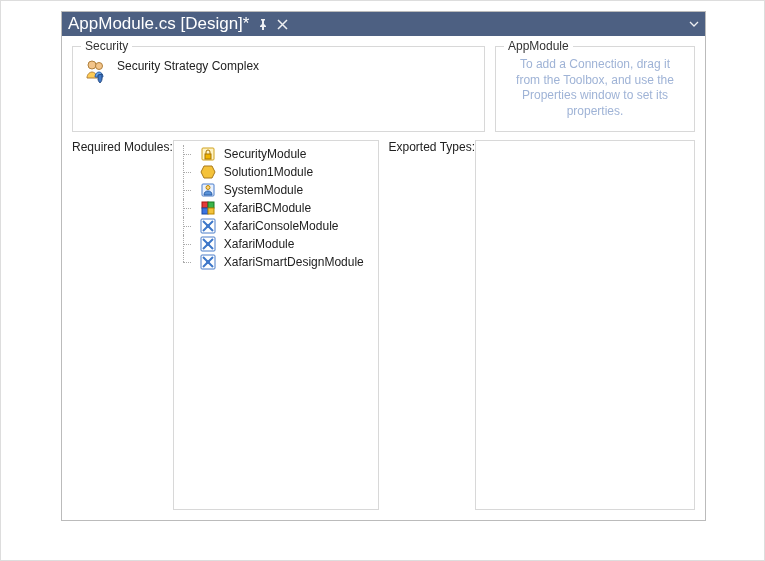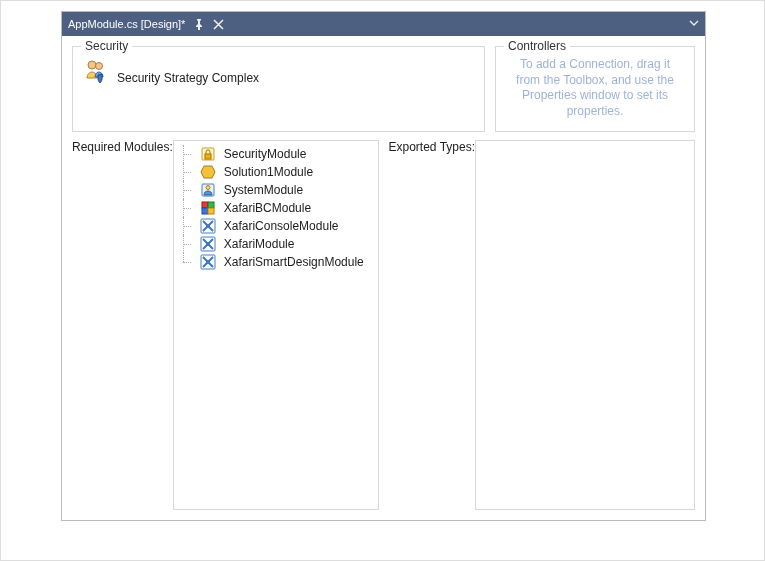--- a/index.html
+++ b/index.html
@@ -25,21 +25,21 @@
     flex-direction: column;
     background: #fff;
   }
   .titlebar {
     background: #4d6082;
     color: #fff;
     height: 24px;
     display: flex;
     align-items: center;
     padding: 0 6px;
-    font-size: 11px;
+    font-size: 17px;
   }
   .titlebar .title { flex: 0 0 auto; }
   .titlebar .pin, .titlebar .close {
     margin-left: 8px;
     opacity: 0.9;
     display: inline-flex;
     align-items: center;
     cursor: default;
   }
   .titlebar .spacer { flex: 1; }
@@ -84,21 +84,21 @@
     top: -8px;
     left: 8px;
     background: #fff;
     padding: 0 4px;
     color: #333;
   }
   .security-group { flex: 1; height: 86px; }
   .connection-group { width: 200px; height: 86px; }
   .security-body {
     display: flex;
-    align-items: flex-end;
+    align-items: flex-start;
     gap: 8px;
     padding-top: 4px;
   }
   .conn-text {
     color: #9fb3d6;
     text-align: center;
     font-size: 12px;
     line-height: 1.3;
     padding: 2px 2px;
   }
@@ -209,21 +209,21 @@
               <path d="M4 19c0-4 3-6 5-6s5 2 5 6z" fill="#ffcc55" stroke="#b0803c"></path>
               <circle cx="16" cy="7" r="3.5" fill="#f2c48a" stroke="#b0803c"></circle>
               <path d="M12 18c0-3 2-5 4-5s4 2 4 5z" fill="#6aa5e8" stroke="#2b5fa8"></path>
               <path d="M15 16l4-1v5c0 2-2 4-2 4s-2-2-2-4z" fill="#3f78c9" stroke="#24477a"></path>
             </svg>
           </span>
           <span>Security Strategy Complex</span>
         </div>
       </div>
       <div class="group connection-group">
-        <span class="group-label">Controllers</span>
+        <span class="group-label">AppModule</span>
         <div class="conn-text">To add a Connection, drag it from the Toolbox, and use the Properties window to set its properties.</div>
       </div>
     </div>
 
     <div class="lists">
 
       <div class="list-col">
         <span class="list-label">Required Modules:</span>
         <div class="list-box" id="req-modules">
             <div class="tree-item">

